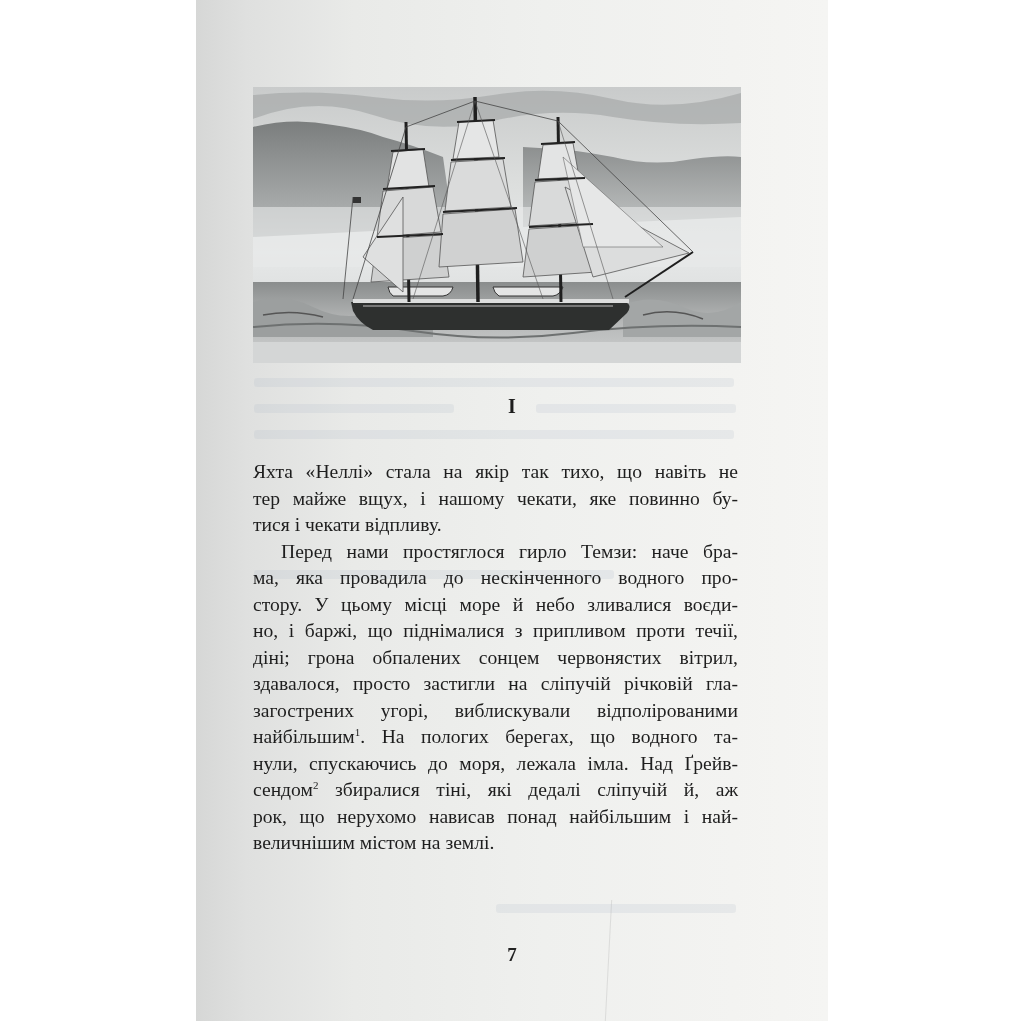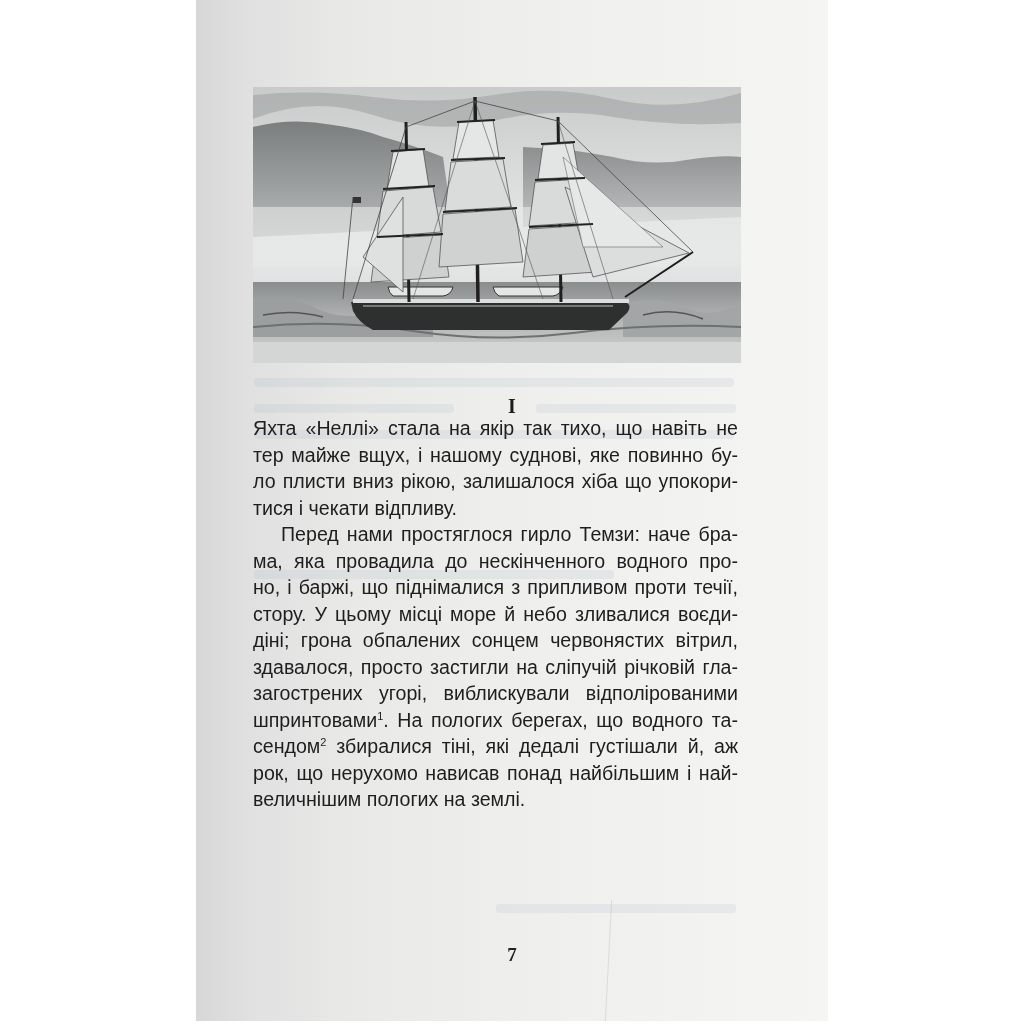--- a/index.html
+++ b/index.html
@@ -56,23 +56,23 @@
       text-align: center;
       font-family: "Liberation Serif", "DejaVu Serif", serif;
       font-weight: bold;
       font-size: 20px;
       color: #1d1d1d;
       line-height: 24px;
     }
     .text-block {
       position: absolute;
       left: 57px;
-      top: 415px;
+      top: 459px;
       width: 485px;
-      font-family: Liberation Sans, sans-serif;
+      font-family: Liberation Serif, serif;
       font-size: 19.6px;
       color: #1e1e1e;
       line-height: 26.5px;
     }
     .line {
       display: block;
       height: 26.5px;
       white-space: nowrap;
       text-align: justify;
       text-align-last: justify;
@@ -220,34 +220,34 @@
         <rect x="100" y="110" width="8" height="6" fill="#333"></rect>
         <line x1="100" y1="110" x2="90" y2="212" stroke="#444" stroke-width="0.8"></line>
       </svg>
     </div>
 
     <div class="chapter-heading">I</div>
 
     <div class="text-block">
       <div>
         <span class="line">Яхта «Неллі» стала на якір так тихо, що навіть не</span>
-        <span class="line">тер майже вщух, і нашому суднові, яке повинно бу-</span>
-        <span class="line">ло плисти вниз рікою, залишалося хіба що упокори-</span>
+        <span class="line">тер майже вщух, і нашому чекати, яке повинно бу-</span>
         <span class="line last">тися і чекати відпливу.</span>
       </div>
       <div>
         <span class="line indent">Перед нами простяглося гирло Темзи: наче бра-</span>
         <span class="line">ма, яка провадила до нескінченного водного про-</span>
+        <span class="line">стору. У цьому місці море й небо зливалися воєди-</span>
         <span class="line">но, і баржі, що піднімалися з припливом проти течії,</span>
-        <span class="line">стору. У цьому місці море й небо зливалися воєди-</span>
         <span class="line">діні; грона обпалених сонцем червонястих вітрил,</span>
         <span class="line">здавалося, просто застигли на сліпучій річковій гла-</span>
         <span class="line">загострених угорі, виблискували відполірованими</span>
-        <span class="line"><span>шпринтовами</span><sup class="fn">1</sup><span>. На пологих берегах, що водного та-</span></span>
-        <span class="line"><span>сендом</span><sup class="fn">2</sup><span> збиралися тіні, які дедалі густішали й, аж</span></span>
+        <span class="line"><span>найбільшим</span><sup class="fn">1</sup><span>. На пологих берегах, що водного та-</span></span>
+        <span class="line">нули, спускаючись до моря, лежала імла. Над Ґрейв-</span>
+        <span class="line"><span>сендом</span><sup class="fn">2</sup><span> збиралися тіні, які дедалі сліпучій й, аж</span></span>
         <span class="line">рок, що нерухомо нависав понад найбільшим і най-</span>
-        <span class="line last">величнішим пологих на землі.</span>
+        <span class="line last">величнішим містом на землі.</span>
       </div>
     </div>
 
     <div class="page-number">7</div>
   </div>
 </div>
 
 </body></html>

